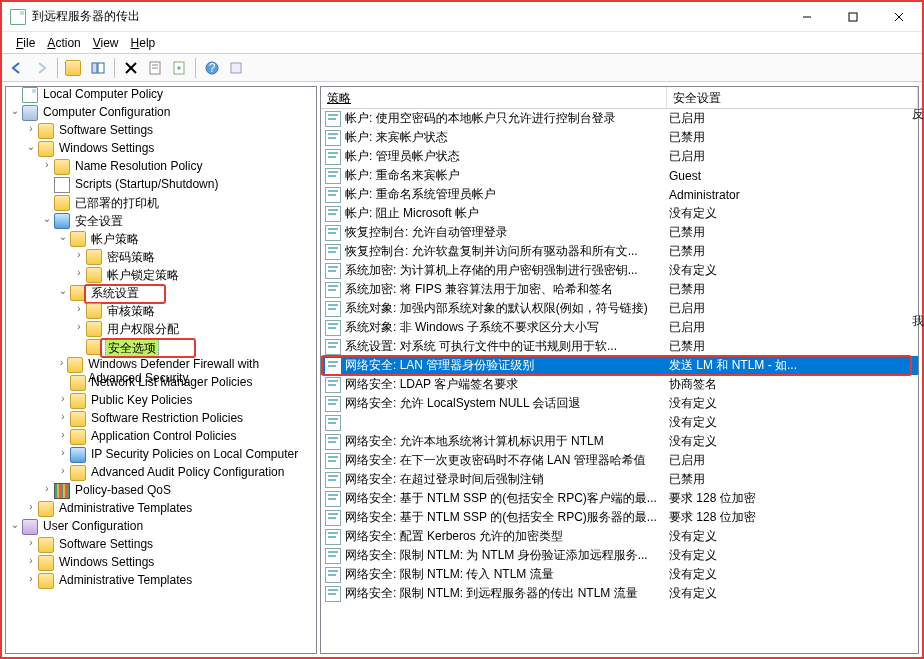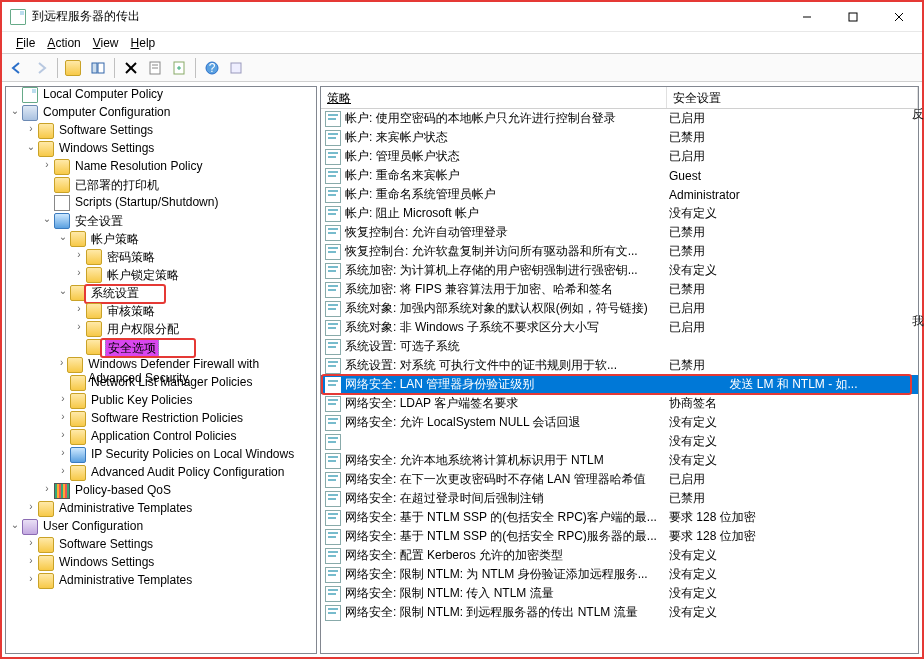--- a/index.html
+++ b/index.html
@@ -20,30 +20,30 @@
 .treepane { width: 312px; border: 1px solid #828790; margin: 3px 0 3px 3px; overflow: auto; background: #fff; }
 .listpane { flex: 1; border: 1px solid #828790; margin: 3px 3px 3px 3px; overflow: hidden; display: flex; flex-direction: column; background: #fff; }
 .listheader { display: flex; height: 22px; border-bottom: 1px solid #d0d0d0; background: #fff; }
 .listheader .col { padding: 3px 6px; border-right: 1px solid #e0e0e0; }
 .col-policy { width: 346px; text-decoration: underline; }
 .col-setting { flex: 1; }
 .listbody { flex: 1; overflow-y: auto; overflow-x: hidden; }
 .row { display: flex; height: 19px; align-items: center; white-space: nowrap; }
 .row .c1 { width: 346px; display: flex; align-items: center; padding-left: 4px; overflow: hidden; }
 .row .c2 { flex: 1; padding-left: 2px; overflow: hidden; }
-.row.selected { background: #0078d7; color: #fff; text-align: center; }
+.row.selected { background: #0078d7; color: #fff; }
 .row.highlighted { position: relative; }
 .row.highlighted::after { content: ""; position: absolute; left: 0; right: 6px; top: -1px; bottom: -1px; border: 2px solid #e53935; border-radius: 3px; pointer-events: none; }
 .policy-icon { width: 16px; height: 16px; margin-right: 4px; flex-shrink: 0; }
 .node { display: flex; height: 18px; padding-right: 4px; }
 .expander { width: 14px; text-align: center; color: #666; font-size: 10px; cursor: default; }
 .expander.none { visibility: hidden; }
 .node-icon { width: 16px; height: 16px; margin-right: 3px; flex-shrink: 0; }
 .node-label { padding: 0 2px; }
-.node.selected .node-label { background: #d946ef; border: 1px dotted #7aa; }
+.node.selected .node-label { background: #bef264; border: 1px dotted #7aa; }
 .indent-0 { padding-left: 2px; }
 .indent-1 { padding-left: 18px; }
 .indent-2 { padding-left: 34px; }
 .indent-3 { padding-left: 50px; }
 .indent-4 { padding-left: 66px; }
 
 .ico-folder { background: linear-gradient(#ffe9a8,#f7c948); border: 1px solid #c9a227; border-radius: 2px; }
 .ico-computer { background: linear-gradient(#dfe9f5,#a9c1e0); border: 1px solid #6b89b3; border-radius: 2px; }
 .ico-user { background: linear-gradient(#e9dff5,#c3a9e0); border: 1px solid #8b6bb3; border-radius: 2px; }
 .ico-script { background: #fff; border: 1px solid #888; }
@@ -183,29 +183,29 @@
           <div style="position: relative;">
             <div class="node indent-2">
               <span class="expander ">›</span>
               <span class="node-icon ico-folder"></span>
               <span class="node-label">Name Resolution Policy</span>
             </div>
           </div>
           <div style="position: relative;">
             <div class="node indent-2">
               <span class="expander none"></span>
-              <span class="node-icon ico-folder"></span>
-              <span class="node-label">已部署的打印机</span>
+              <span class="node-icon ico-script"></span>
+              <span class="node-label">Scripts (Startup/Shutdown)</span>
             </div>
           </div>
           <div style="position: relative;">
             <div class="node indent-2">
               <span class="expander none"></span>
-              <span class="node-icon ico-script"></span>
-              <span class="node-label">Scripts (Startup/Shutdown)</span>
+              <span class="node-icon ico-folder"></span>
+              <span class="node-label">已部署的打印机</span>
             </div>
           </div>
           <div style="position: relative;">
             <div class="node indent-2">
               <span class="expander ">⌄</span>
               <span class="node-icon ico-shield"></span>
               <span class="node-label">安全设置</span>
             </div>
           </div>
           <div style="position: relative;">
@@ -291,21 +291,21 @@
             <div class="node indent-3">
               <span class="expander ">›</span>
               <span class="node-icon ico-folder"></span>
               <span class="node-label">Application Control Policies</span>
             </div>
           </div>
           <div style="position: relative;">
             <div class="node indent-3">
               <span class="expander ">›</span>
               <span class="node-icon ico-shield"></span>
-              <span class="node-label">IP Security Policies on Local Windows</span>
+              <span class="node-label">IP Security Policies on Local Computer</span>
             </div>
           </div>
           <div style="position: relative;">
             <div class="node indent-3">
               <span class="expander ">›</span>
               <span class="node-icon ico-folder"></span>
               <span class="node-label">Advanced Audit Policy Configuration</span>
             </div>
           </div>
           <div style="position: relative;">
@@ -439,27 +439,20 @@
           <div class="row">
             <div class="c1">
               <span class="policy-icon ico-policy"></span>
               <span>系统对象: 非 Windows 子系统不要求区分大小写</span>
             </div>
             <div class="c2">已启用</div>
           </div>
           <div class="row">
             <div class="c1">
               <span class="policy-icon ico-policy"></span>
-              <span>系统设置: 可选子系统</span>
-            </div>
-            <div class="c2"></div>
-          </div>
-          <div class="row">
-            <div class="c1">
-              <span class="policy-icon ico-policy"></span>
               <span>系统设置: 对系统 可执行文件中的证书规则用于软...</span>
             </div>
             <div class="c2">已禁用</div>
           </div>
           <div class="row selected highlighted">
             <div class="c1">
               <span class="policy-icon ico-policy"></span>
               <span>网络安全: LAN 管理器身份验证级别</span>
             </div>
             <div class="c2">发送 LM 和 NTLM - 如...</div>

